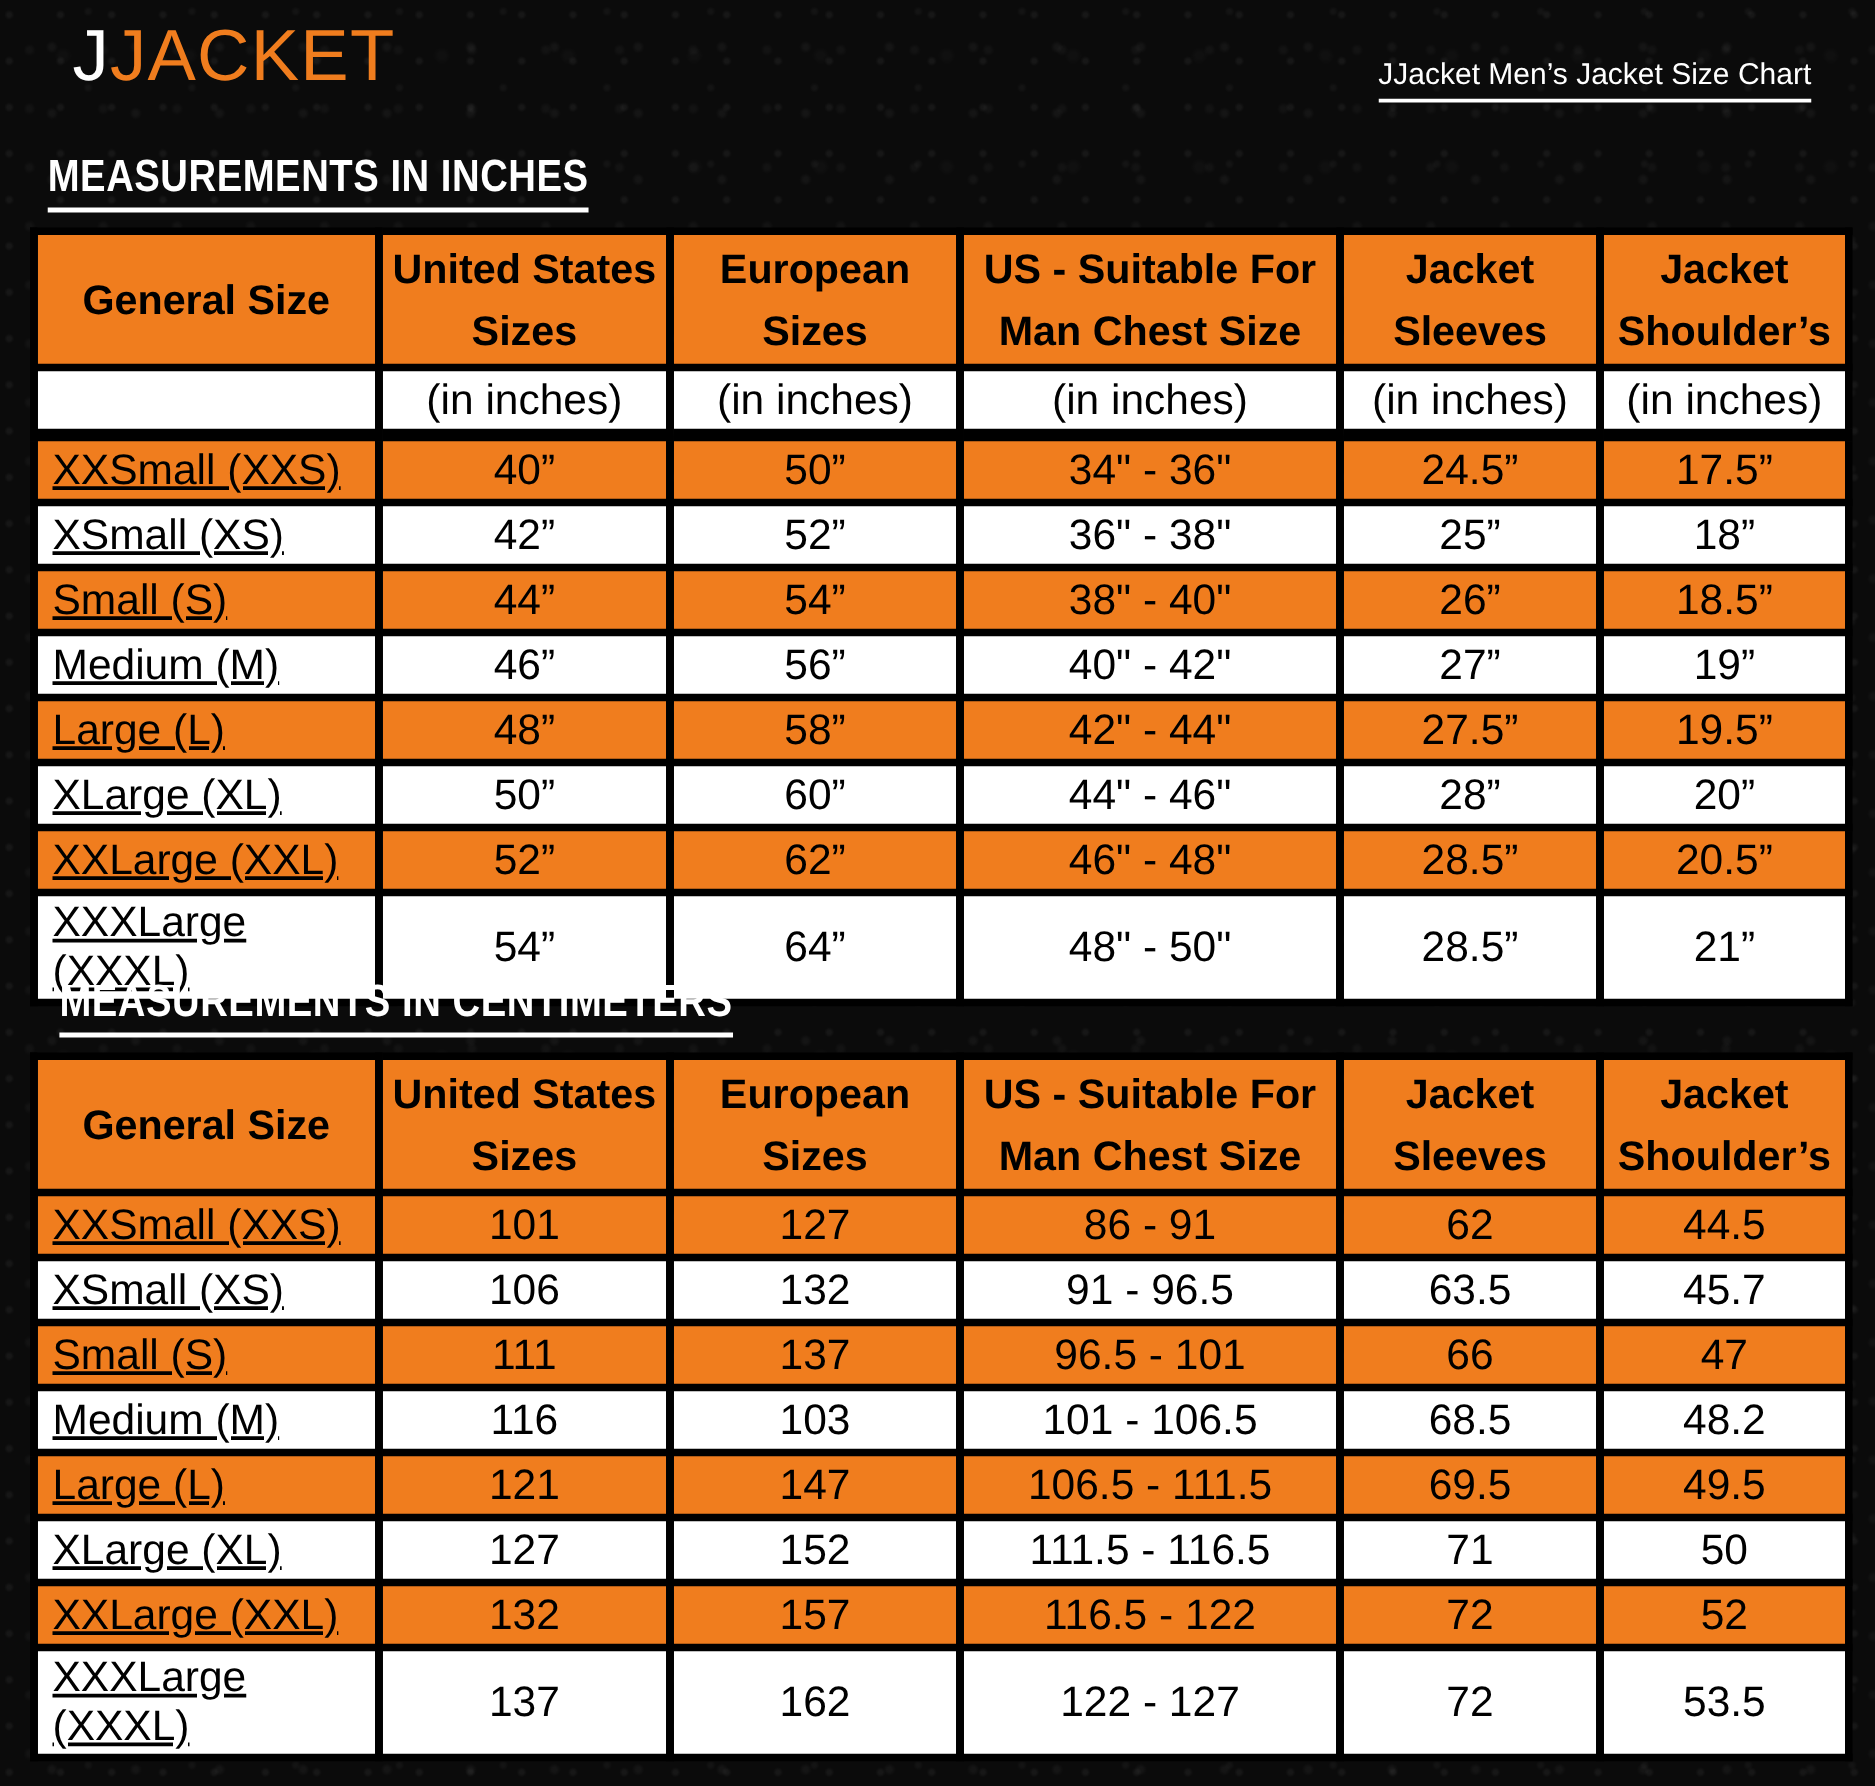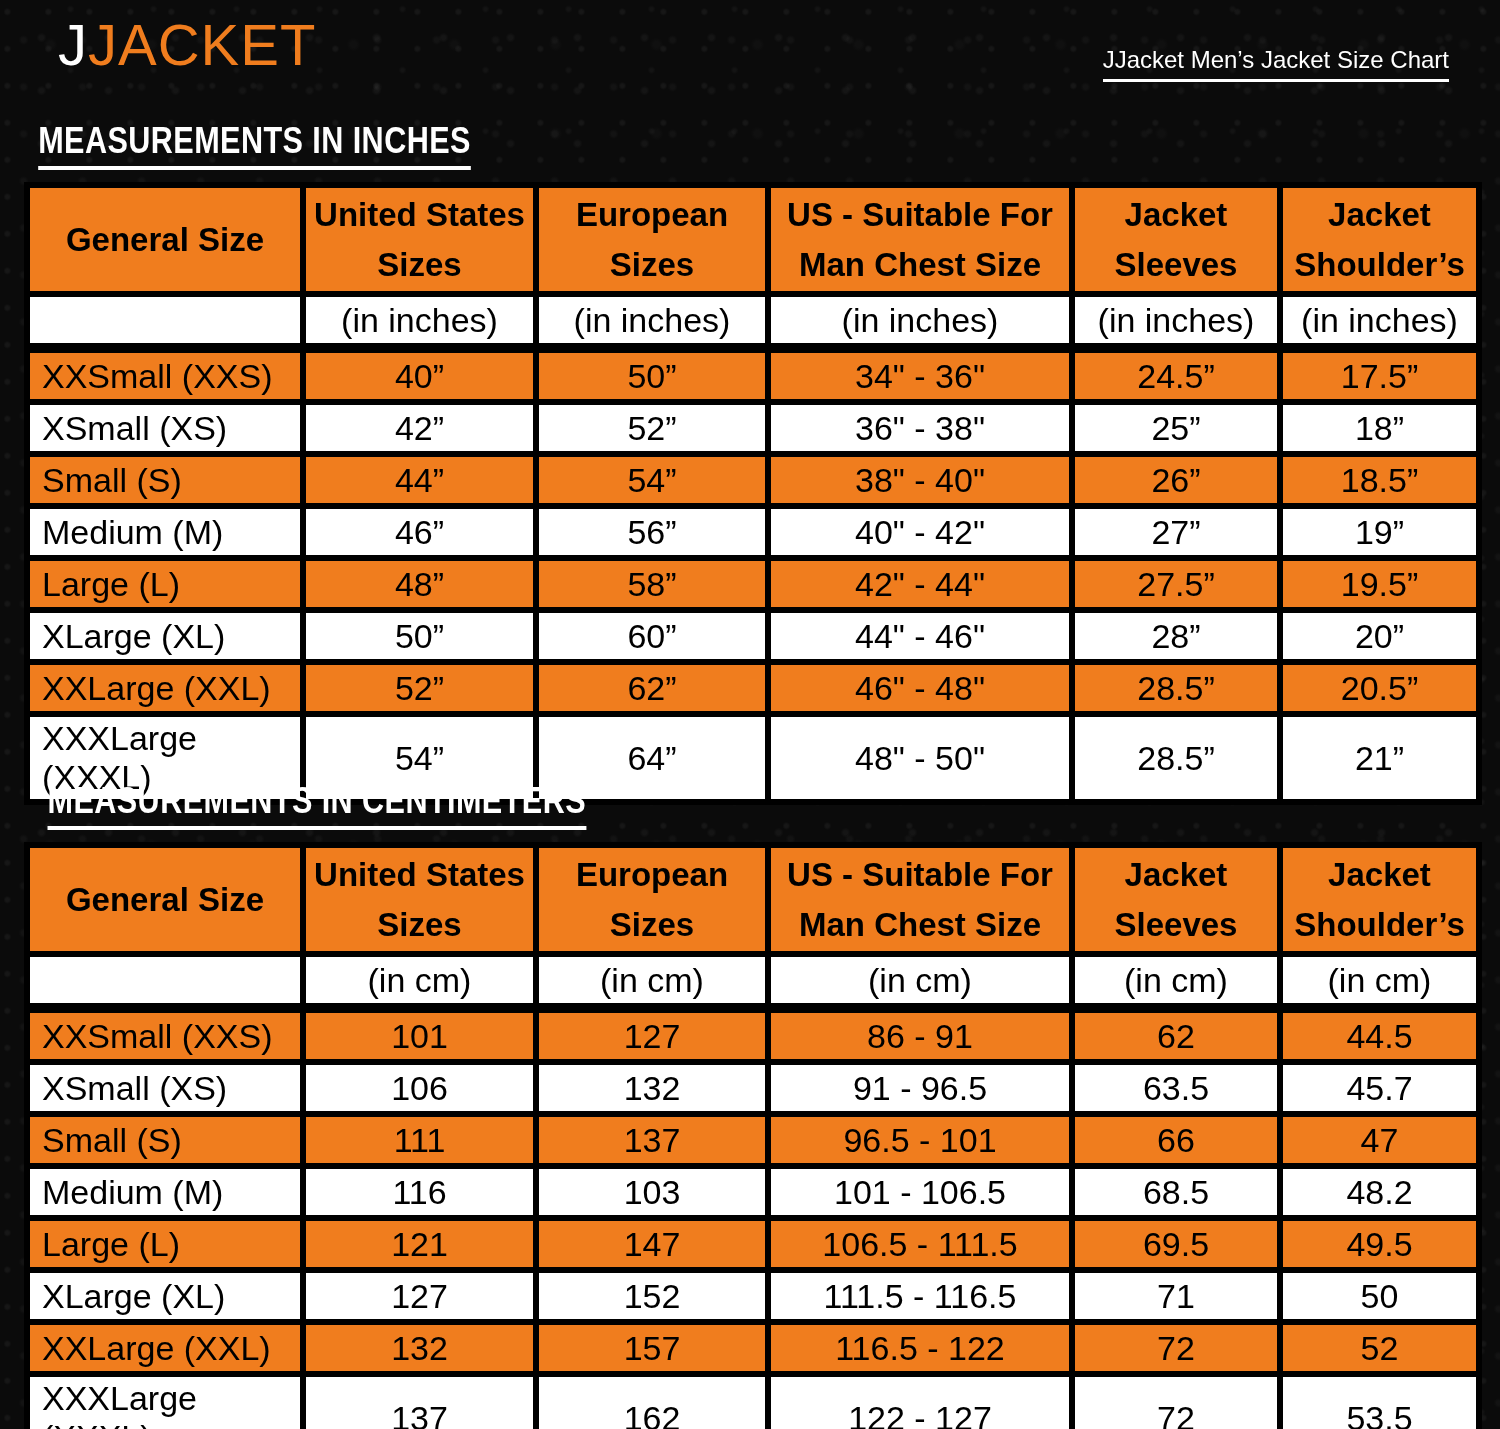--- a/index.html
+++ b/index.html
@@ -68,21 +68,21 @@
   tr.units-row td{
     background:#ffffff;
     height:42px;
     border-bottom-width:10px;
     font-weight:400;
   }
   tbody tr td{height:42px;}
   tbody tr.row-orange td{background:#f07d1e;}
   tbody tr.row-white td{background:#ffffff;}
   tbody td:first-child{
-    text-align:left;padding-left:12px;
+    text-align:left;padding-left:12px;text-decoration:underline;
   }
 </style>
 </head>
 <body>
 
 <div class="canvas">
 
   <div class="logo">
     <span class="j">J</span><span class="rest">JACKET</span>
   </div>
@@ -203,28 +203,20 @@
     </colgroup>
     <thead>
       <tr class="head-row">
         <th>General Size</th>
         <th>United States Sizes</th>
         <th>European Sizes</th>
         <th>US - Suitable For Man Chest Size</th>
         <th>Jacket Sleeves</th>
         <th>Jacket Shoulder’s</th>
       </tr>
-      <tr class="units-row">
-        <td></td>
-        <td>(in cm)</td>
-        <td>(in cm)</td>
-        <td>(in cm)</td>
-        <td>(in cm)</td>
-        <td>(in cm)</td>
-      </tr>
     </thead>
     <tbody>
         <tr class="row-orange">
           <td>XXSmall (XXS)</td>
           <td>101</td>
           <td>127</td>
           <td>86 - 91</td>
           <td>62</td>
           <td>44.5</td>
         </tr>

